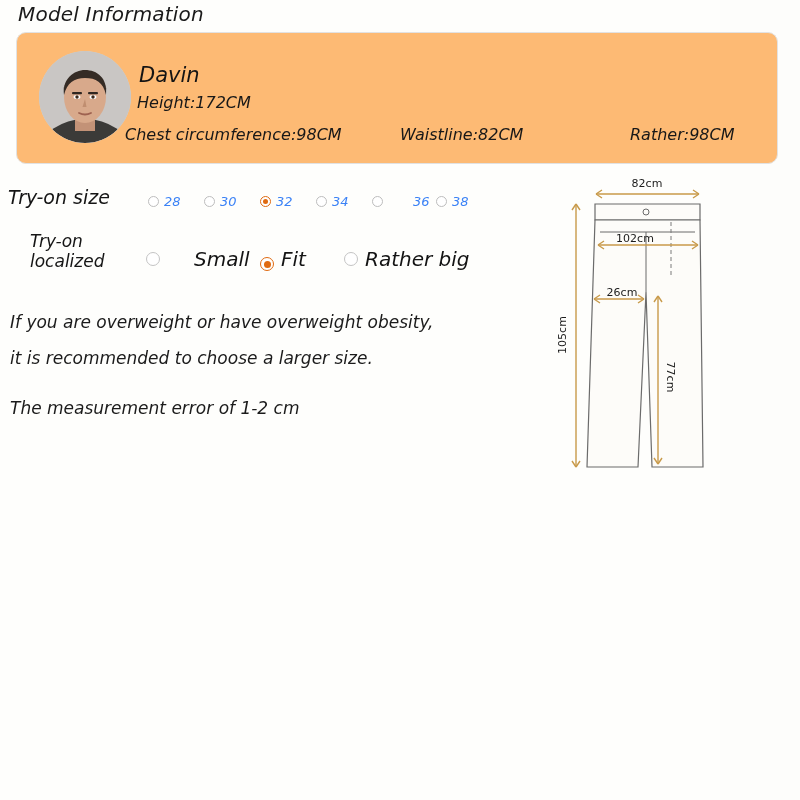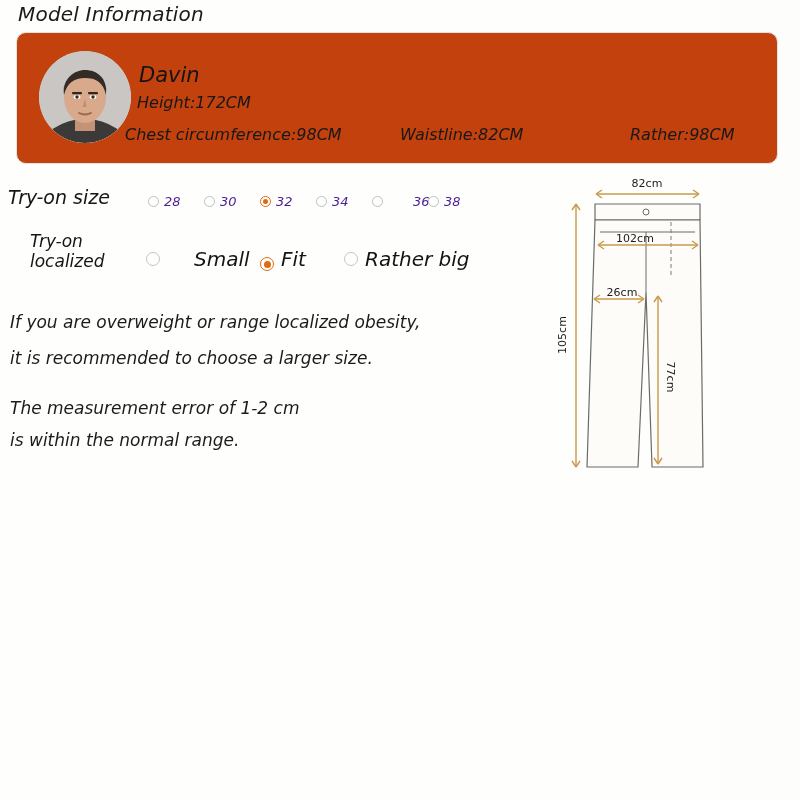--- a/index.html
+++ b/index.html
@@ -30,21 +30,21 @@
   }
   
   .model-card {
     position: absolute;
     left: 16px;
     top: 32px;
     width: 762px;
     height: 132px;
     border: 1px solid #e2e2e2;
     border-radius: 10px;
-    background: #c2410c;
+    background: #fdba74;
     box-sizing: border-box;
   }
   .avatar {
     position: absolute;
     left: 22px;
     top: 18px;
     width: 92px;
     height: 92px;
     border-radius: 50%;
     overflow: hidden;
@@ -143,21 +143,21 @@
     left: 2px;
     top: 2px;
     width: 5px;
     height: 5px;
     border-radius: 50%;
     background: #e06a10;
   }
   .size-text {
     font-size: 13px;
     font-style: italic;
-    color: #4c1d95;
+    color: #3b82f6;
   }
   
   .tryon-exp-label {
     position: absolute;
     left: 30px;
     top: 231px;
     font-size: 17px;
     font-style: italic;
     color: #151515;
     line-height: 20px;
@@ -290,21 +290,21 @@
       <span class="size-text">32</span>
     </label>
     <label class="size-opt" style="left:168px;">
       <span class="radio-sm"></span>
       <span class="size-text">34</span>
     </label>
     <label class="size-opt" style="left:224px;gap:30px;">
       <span class="radio-sm"></span>
       <span class="size-text">36</span>
     </label>
-    <label class="size-opt" style="left:280px;justify-content:flex-end;">
+    <label class="size-opt" style="left:288px;justify-content:flex-end;">
       <span class="radio-sm"></span>
       <span class="size-text">38</span>
     </label>
   </div>
 
   <div class="tryon-exp-label">Try-on localized</div>
   <div class="exp-options">
     <label class="exp-opt" style="left:0px;gap:34px;">
       <span class="radio-lg"></span>
       <span class="exp-text">Small</span>
@@ -312,24 +312,23 @@
     <label class="exp-opt" style="left:114px;align-items:flex-end;">
       <span class="radio-lg checked"></span>
       <span class="exp-text">Fit</span>
     </label>
     <label class="exp-opt" style="left:198px;">
       <span class="radio-lg"></span>
       <span class="exp-text">Rather big</span>
     </label>
   </div>
 
-  <div class="note note-1">If you are overweight or range localized obesity,</div>
+  <div class="note note-1">If you are overweight or have overweight obesity,</div>
   <div class="note note-2">it is recommended to choose a larger size.</div>
   <div class="note note-3">The measurement error of 1-2 cm</div>
-  <div class="note note-4">is within the normal range.</div>
 
   <div class="diagram">
     <svg width="250" height="320" viewBox="0 0 250 320" aria-hidden="true">
 
       <g fill="#fdfcf9" stroke="#6b6b6b" stroke-width="1.2">
 
         <path d="M55 32 L160 32 L160 48 L55 48 Z"></path>
 
         <path d="M55 48 L47 295 L98 295 L106 120 L112 295 L163 295 L160 48 Z"></path>
       </g>

